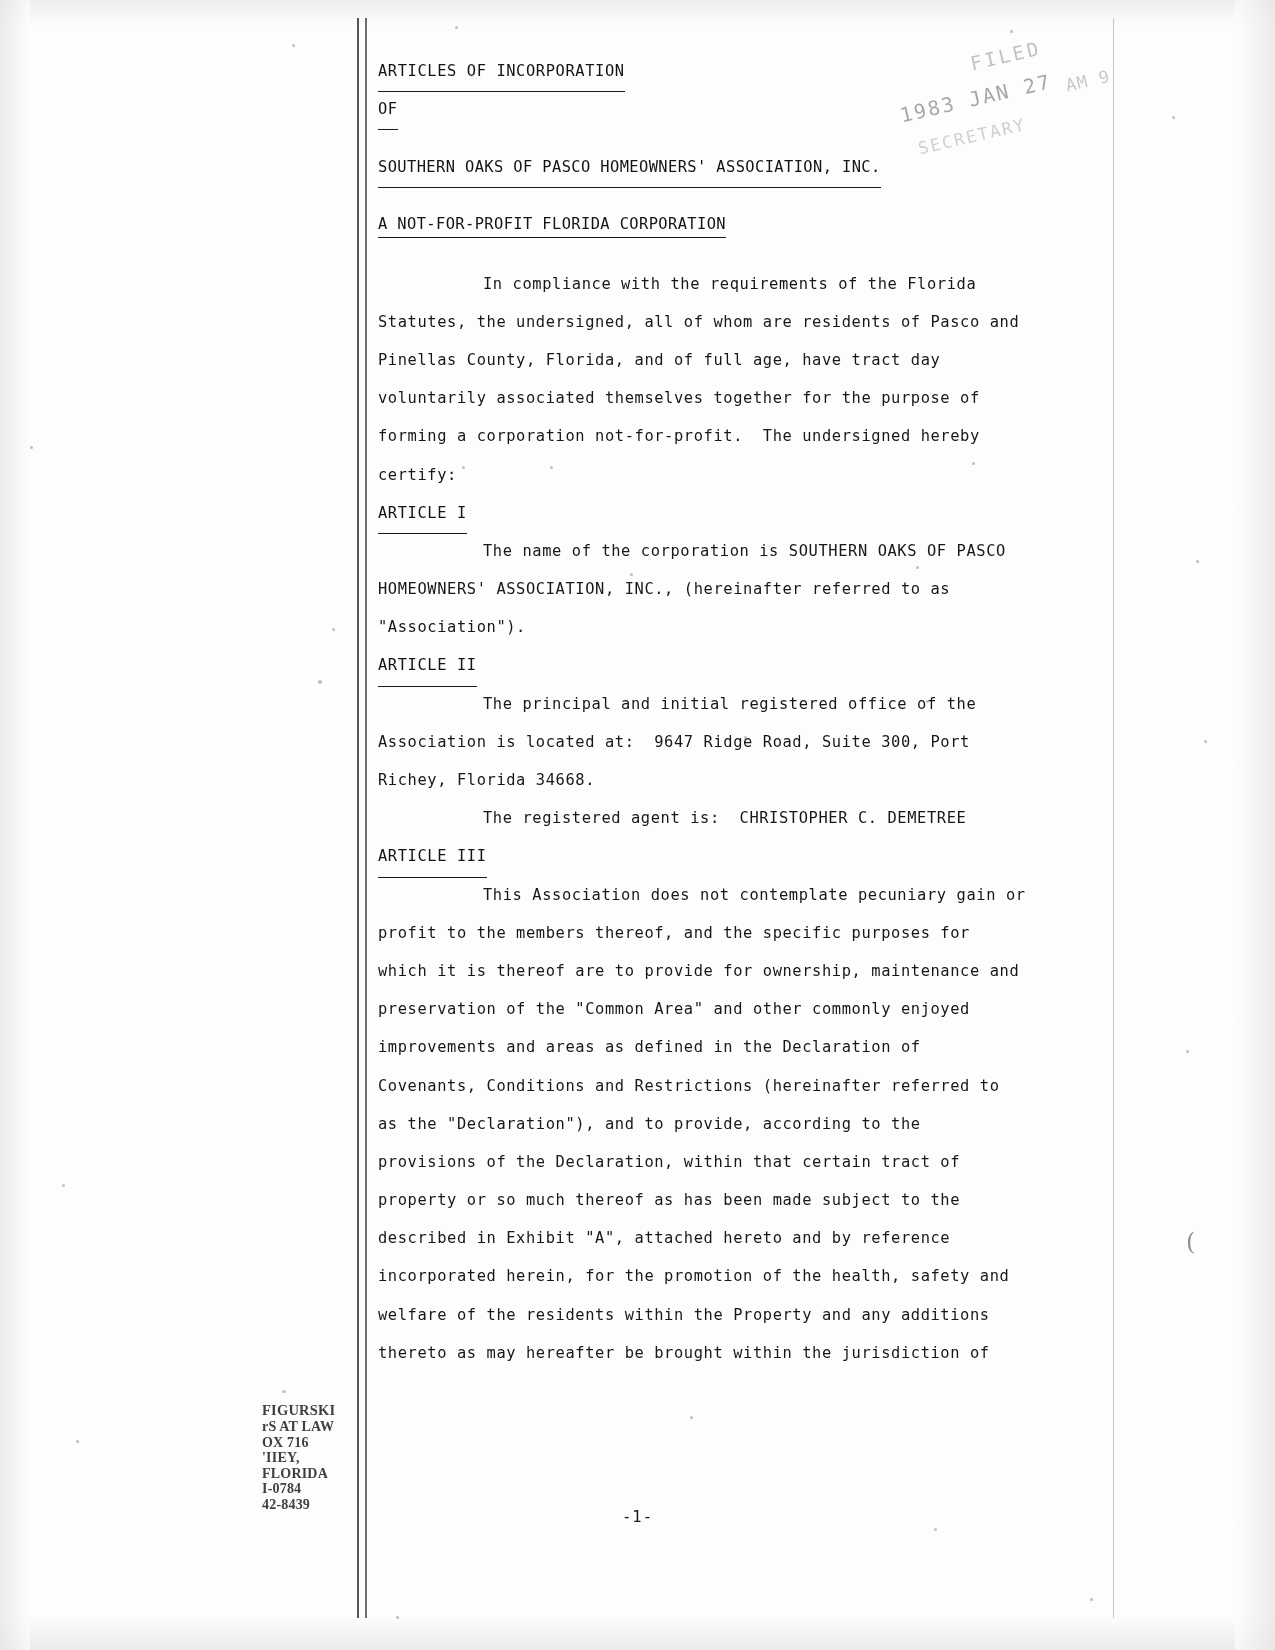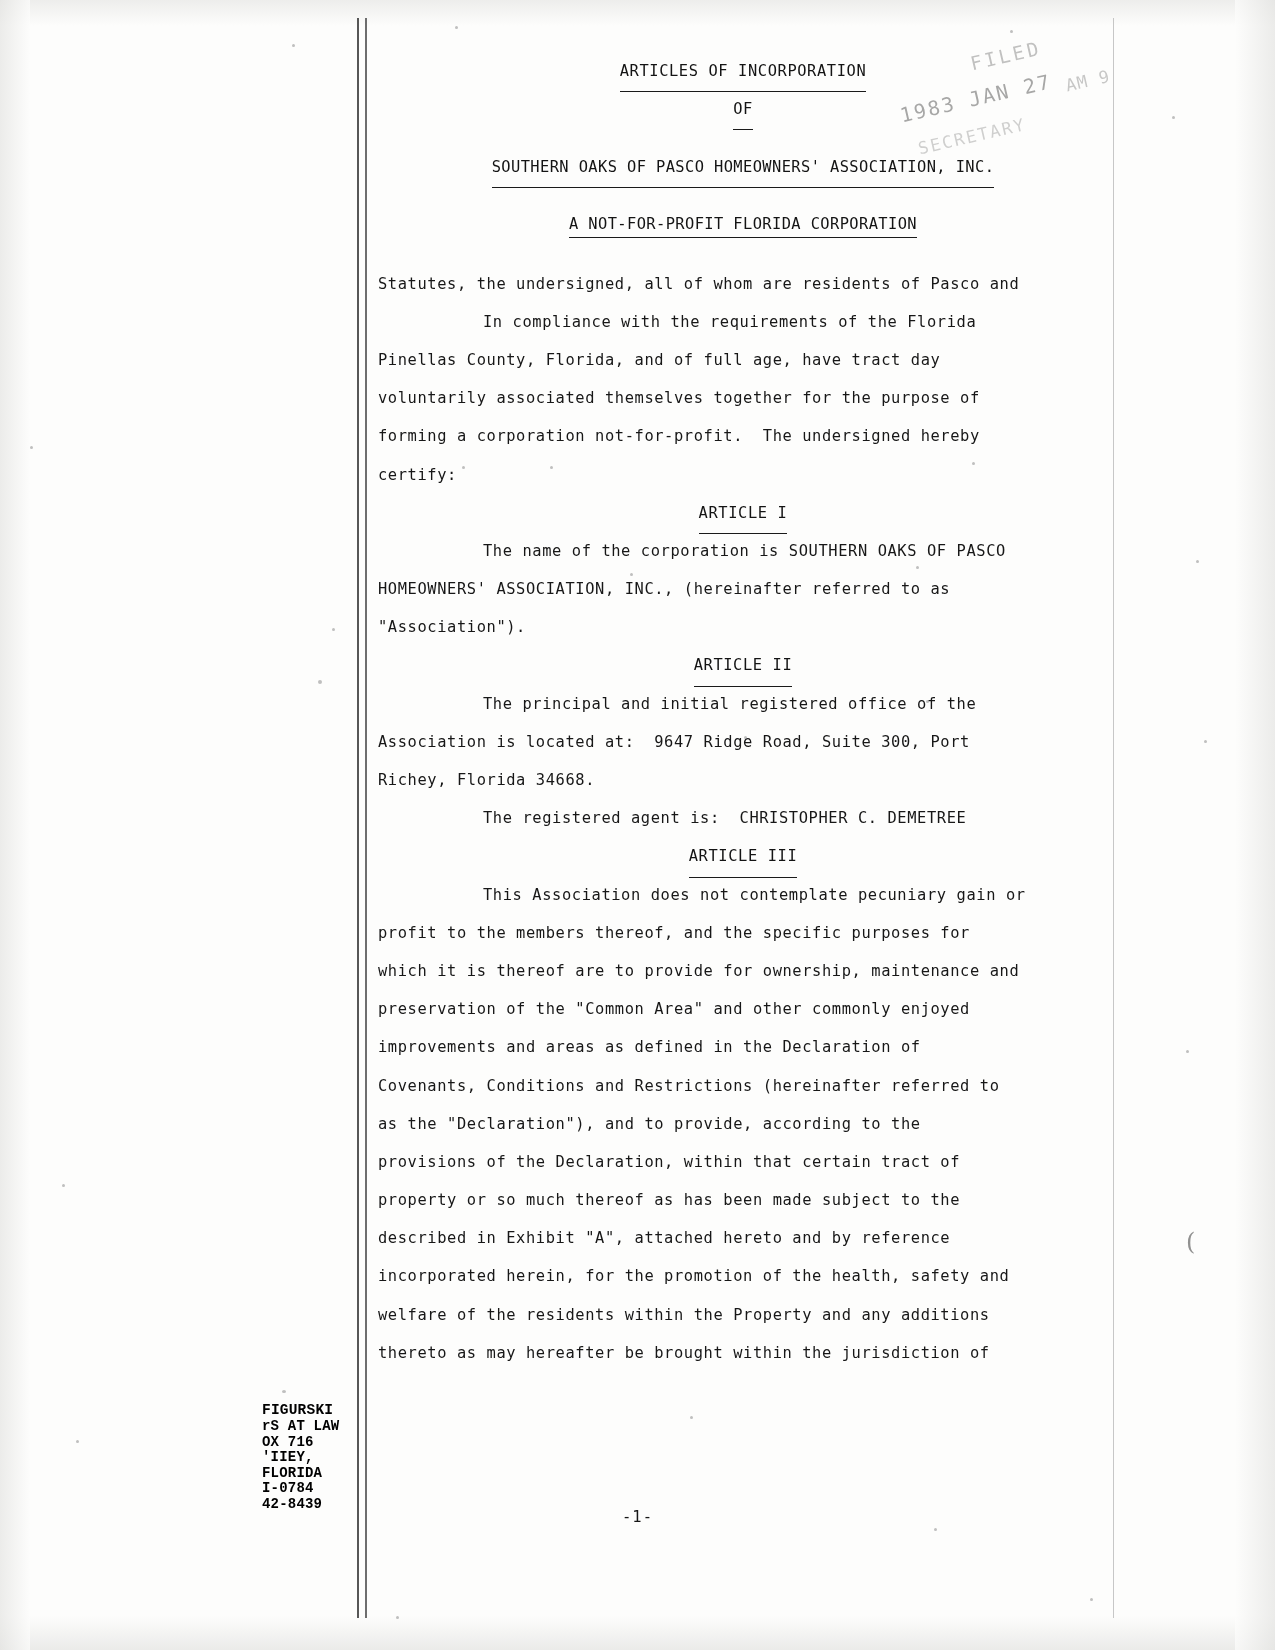--- a/index.html
+++ b/index.html
@@ -66,21 +66,20 @@
     color: #171717;
     white-space: pre;
     height: 38.2px;
   }
   .ul-title {
     display: inline-block;
     border-bottom: 1.6px solid #1a1a1a;
     padding-bottom: 1px;
   }
   .heading-row {
-    text-align: center;
     font-size: 15.4px;
     line-height: 38.2px;
     letter-spacing: 0.6px;
     color: #141414;
     height: 38.2px;
   }
   .corp-name {
     display: inline-block;
     border-bottom: 1.6px solid #1a1a1a;
     padding-bottom: 0px;
@@ -124,22 +123,22 @@
     position: absolute; left: 174px; top: 44px;
     font-size: 17px; letter-spacing: 1px; opacity: .45;
   }
 
   
   .firm-block {
     position: absolute;
     left: 262px;
     top: 1402px;
     width: 96px;
-    color: #000000;
-    font-family: Liberation Mono, monospace;
+    color: #404040;
+    font-family: Liberation Serif, serif;
   }
   .firm-name {
     font-size: 14.5px;
     font-weight: bold;
     letter-spacing: .2px;
     line-height: 17px;
   }
   .firm-line {
     font-size: 14px;
     font-weight: bold;
@@ -206,22 +205,22 @@
     <div class="gap-sm"></div>
     <div class="heading-row">
       <span class="corp-name">SOUTHERN OAKS OF PASCO HOMEOWNERS' ASSOCIATION, INC.</span>
     </div>
     <div class="heading-row" style="line-height:26px;height:26px;margin-top:24px;">
       <span class="corp-sub">A NOT-FOR-PROFIT FLORIDA CORPORATION</span>
     </div>
 
     <div class="gap-md"></div>
 
+    <div class="line" style="padding-left:105px;">In compliance with the requirements of the Florida</div>
     <div class="line">Statutes, the undersigned, all of whom are residents of Pasco and</div>
-    <div class="line" style="padding-left:105px;">In compliance with the requirements of the Florida</div>
     <div class="line">Pinellas County, Florida, and of full age, have tract day</div>
     <div class="line">voluntarily associated themselves together for the purpose of</div>
     <div class="line">forming a corporation not-for-profit.  The undersigned hereby</div>
     <div class="line">certify:</div>
 
     <div class="heading-row">
       <span class="ul-title">ARTICLE I</span>
     </div>
     <div class="line" style="padding-left:105px;">The name of the corporation is SOUTHERN OAKS OF PASCO</div>
     <div class="line">HOMEOWNERS' ASSOCIATION, INC., (hereinafter referred to as</div>

